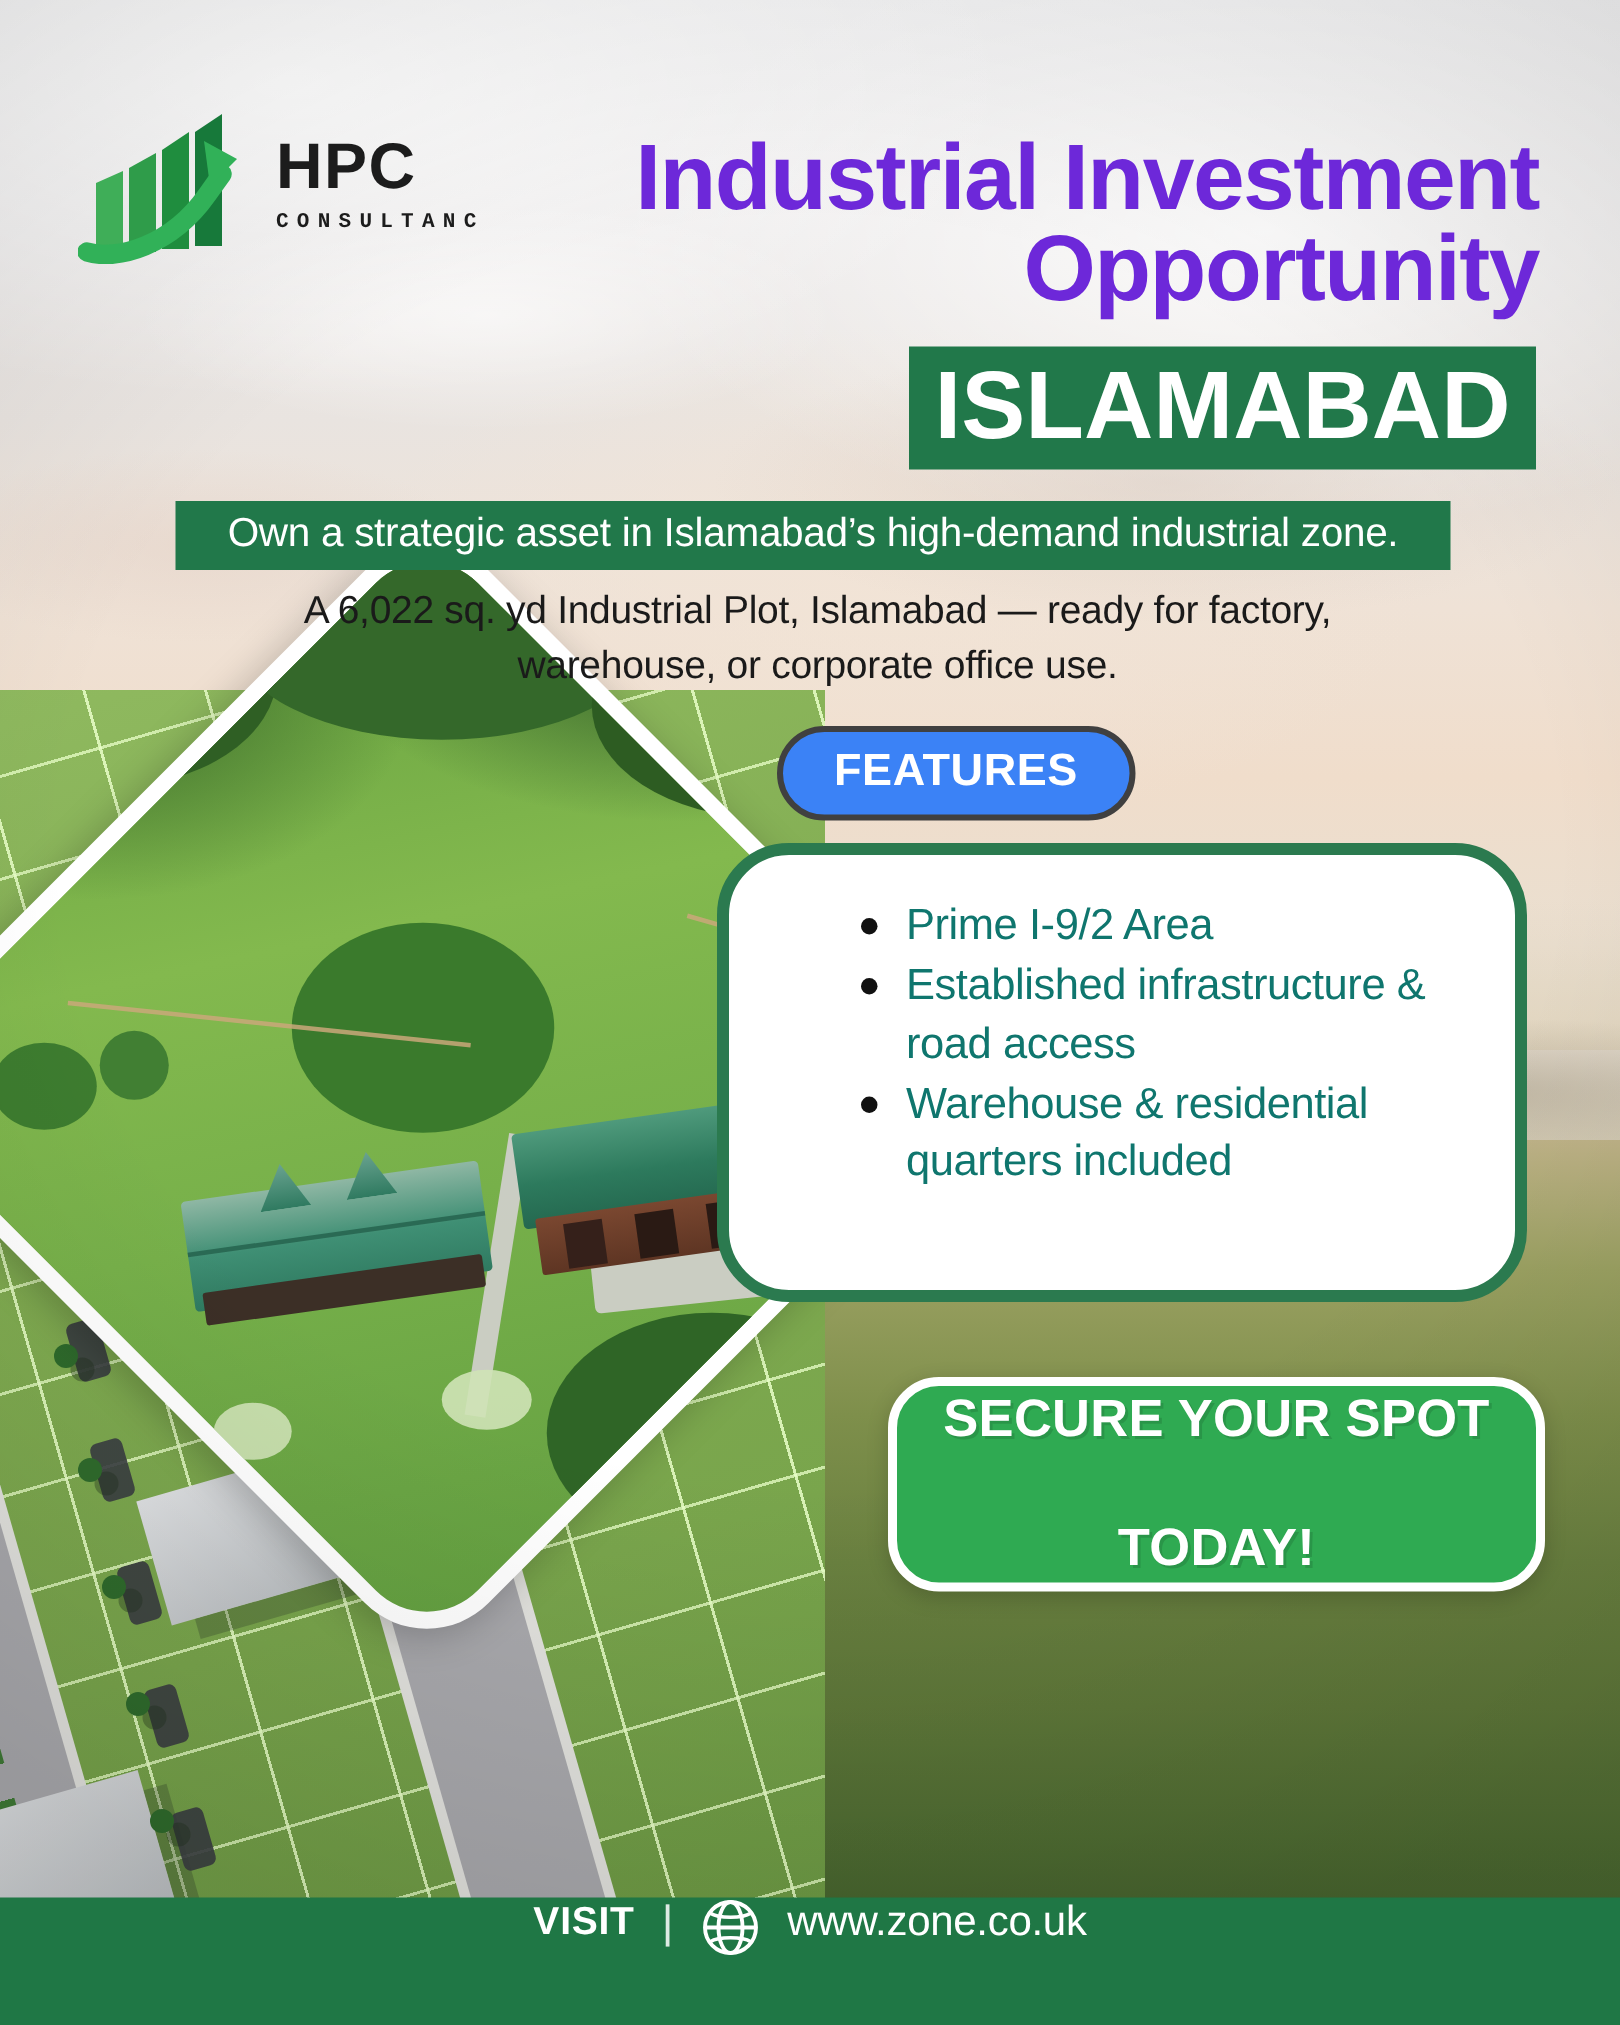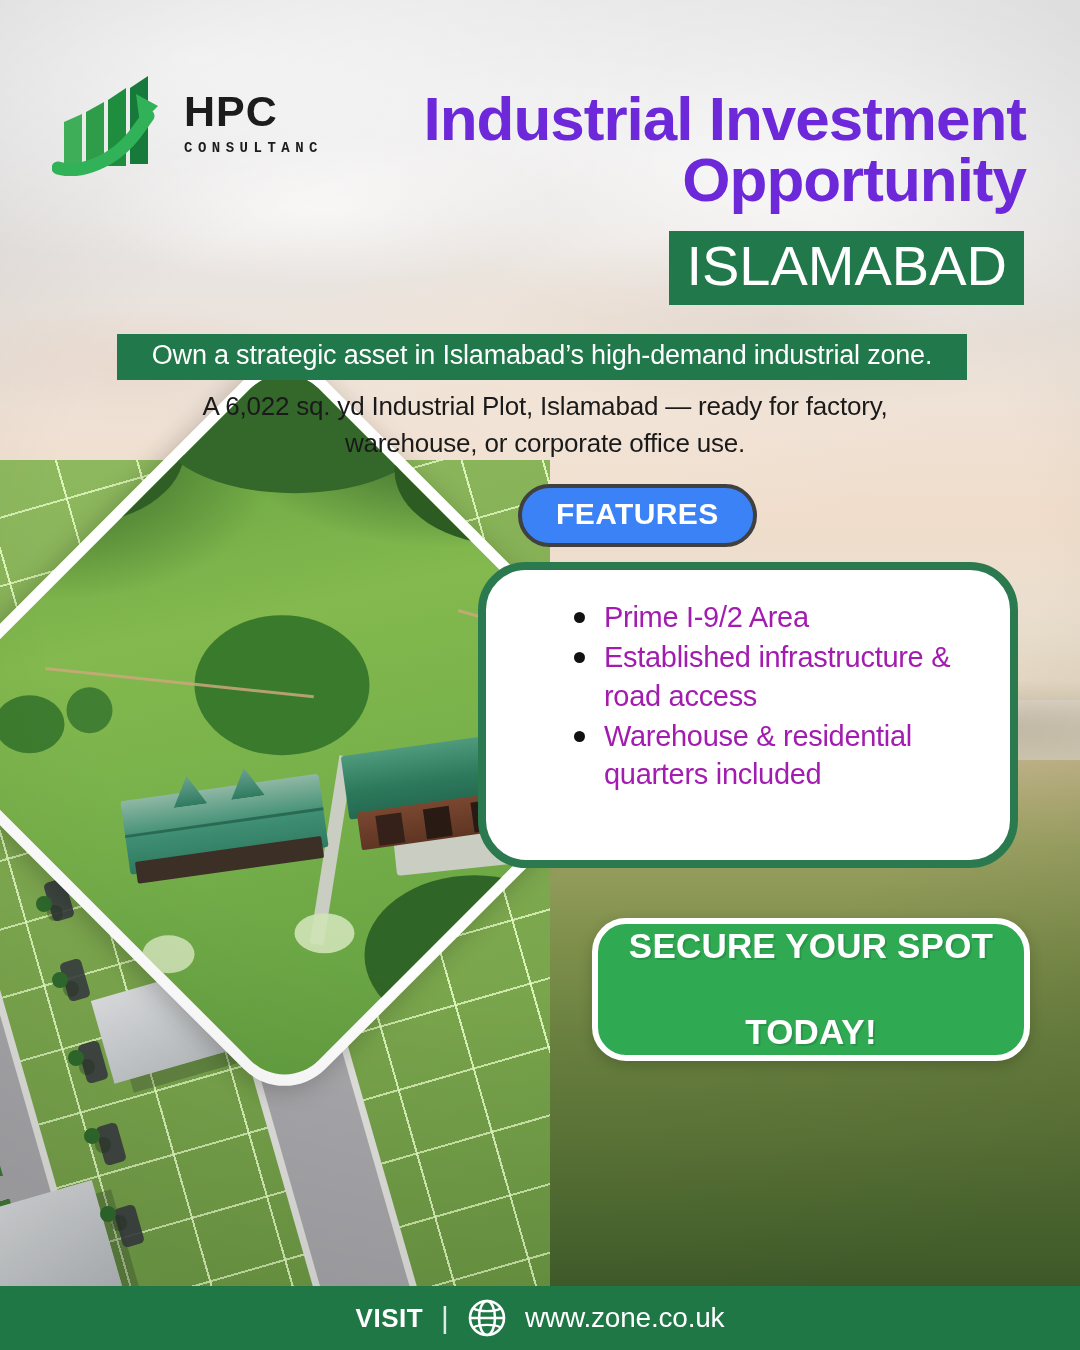--- a/index.html
+++ b/index.html
@@ -143,22 +143,22 @@
   .headline .l2{ display:block; }
 
   .city-band{
     position:absolute; right:56px; top:231px;
     background:#21784a;
     padding:7px 17px 11px 17px;
   }
   .city-band span{
     display:block;
     color:#ffffff;
-    font-weight:400;
-    font-size:56px;
+    font-weight:700;
+    font-size:64px;
     line-height:1;
     letter-spacing:0px;
   }
 
   
   .subbanner{
     position:absolute; left:117px; top:334px; width:850px;
     background:#21784a;
     padding:6px 10px 9px 10px;
     text-align:center;
@@ -191,21 +191,21 @@
     background:#ffffff;
     border:8px solid #2b7a4f;
     border-radius:48px;
   }
   .features-list{
     position:absolute; left:88px; top:28px; width:420px;
     list-style:none;
   }
   .features-list li{
     position:relative;
-    color:#a21caf;
+    color:#0f766e;
     font-size:29px;
     line-height:1.32;
     margin-bottom:2px;
     padding-left:30px;
     letter-spacing:-.3px;
   }
   .features-list li:before{
     content:"";
     position:absolute; left:0; top:14px;
     width:11px; height:11px; border-radius:50%;
@@ -227,23 +227,23 @@
     color:#ffffff;
     font-weight:900;
     font-size:35px;
     line-height:1.22;
     letter-spacing:.2px;
     text-shadow:2px 2px 0 rgba(0,0,0,.12);
   }
 
   
   .footer{
-    position:absolute; left:0; bottom:0; width:1080px; height:64px;
+    position:absolute; left:0; bottom:0; width:1080px; height:85px;
     background:#1f7745;
-    display:flex; align-items:center; justify-content:center; gap:18px;
+    display:flex; align-items:flex-start; justify-content:center; gap:18px;
   }
   .footer .visit{ color:#fff; font-weight:900; font-size:26px; letter-spacing:.5px; }
   .footer .divider{ color:#ffffff; font-size:30px; opacity:.85; font-weight:300; }
   .footer .globe{ width:40px; height:40px; display:block; }
   .footer .url{ color:#ffffff; font-size:28px; letter-spacing:-.2px; }
 </style>
 </head>
 <body>
 
 <div class="poster">

